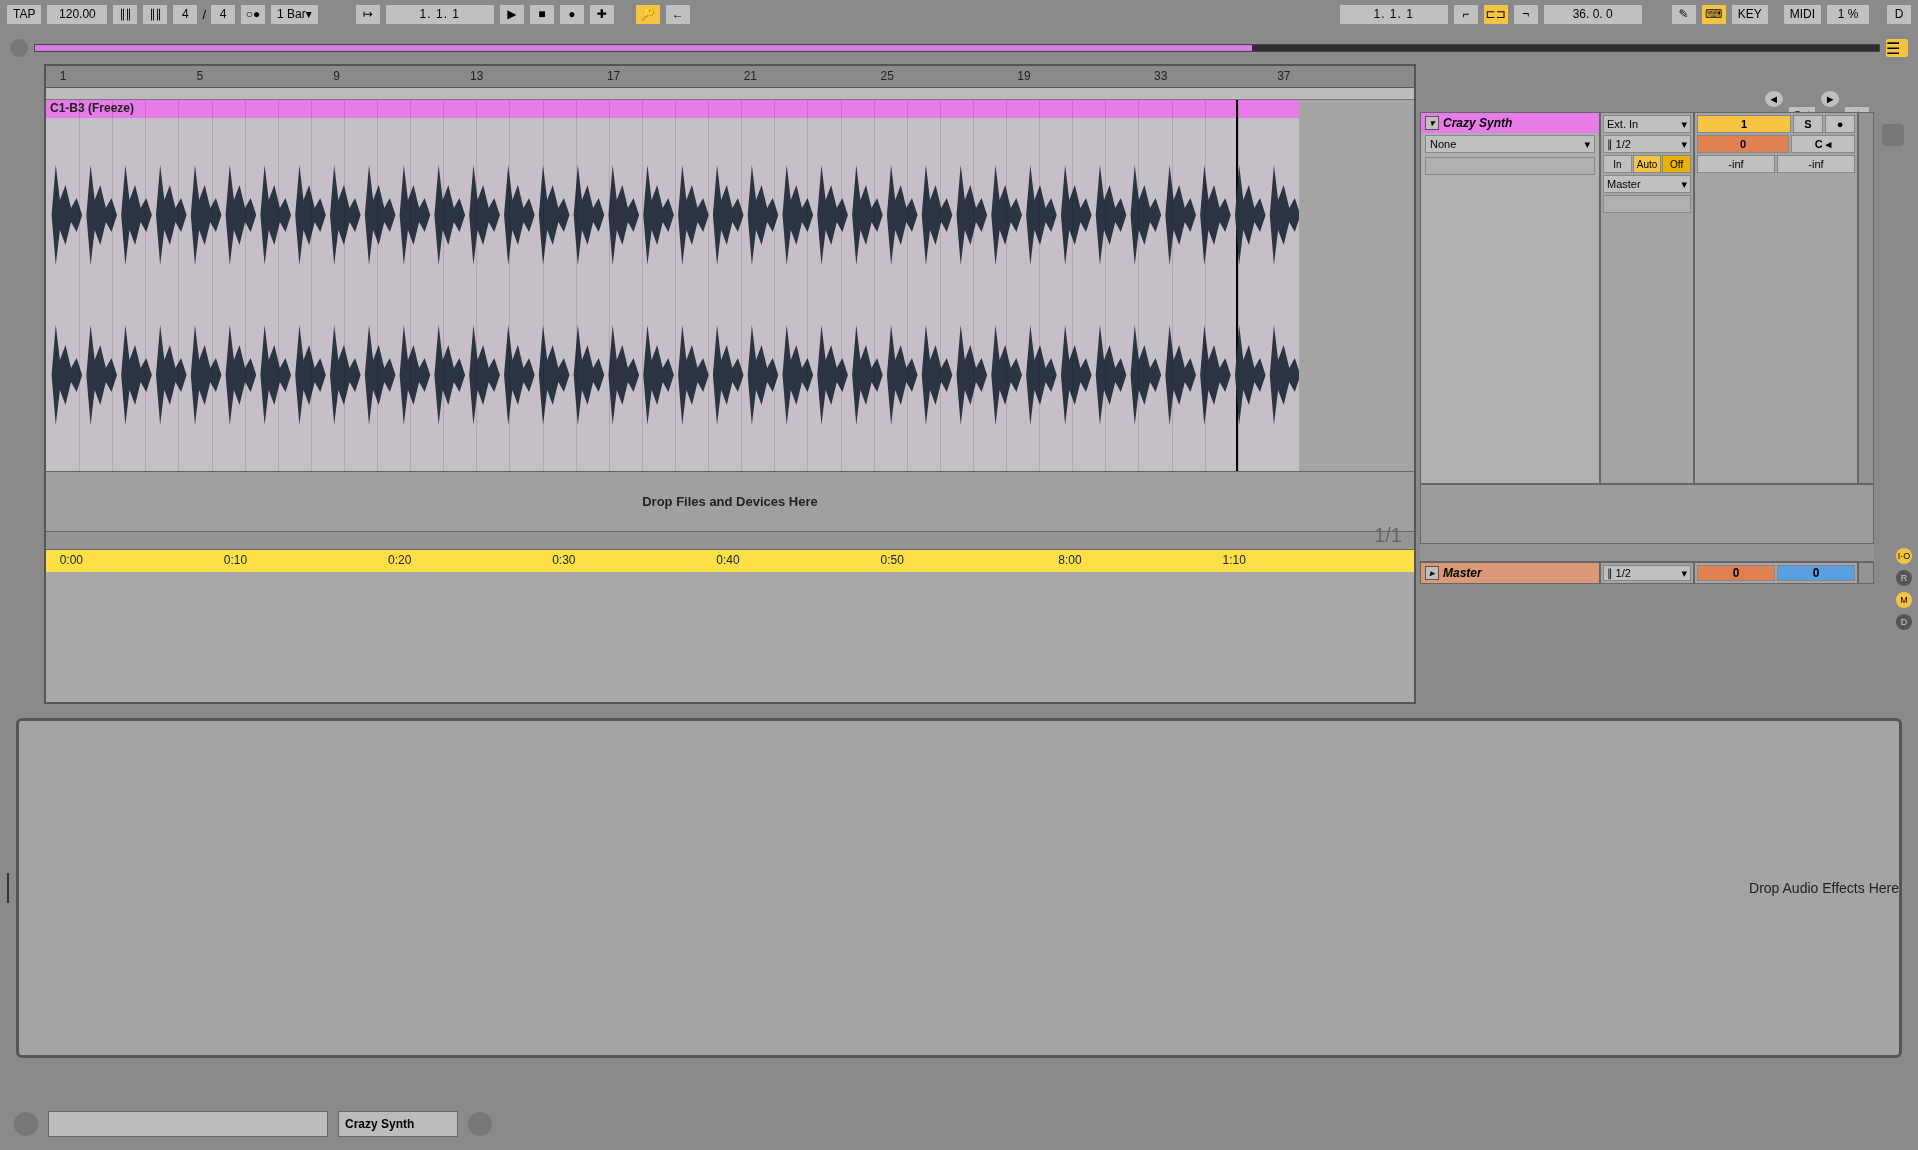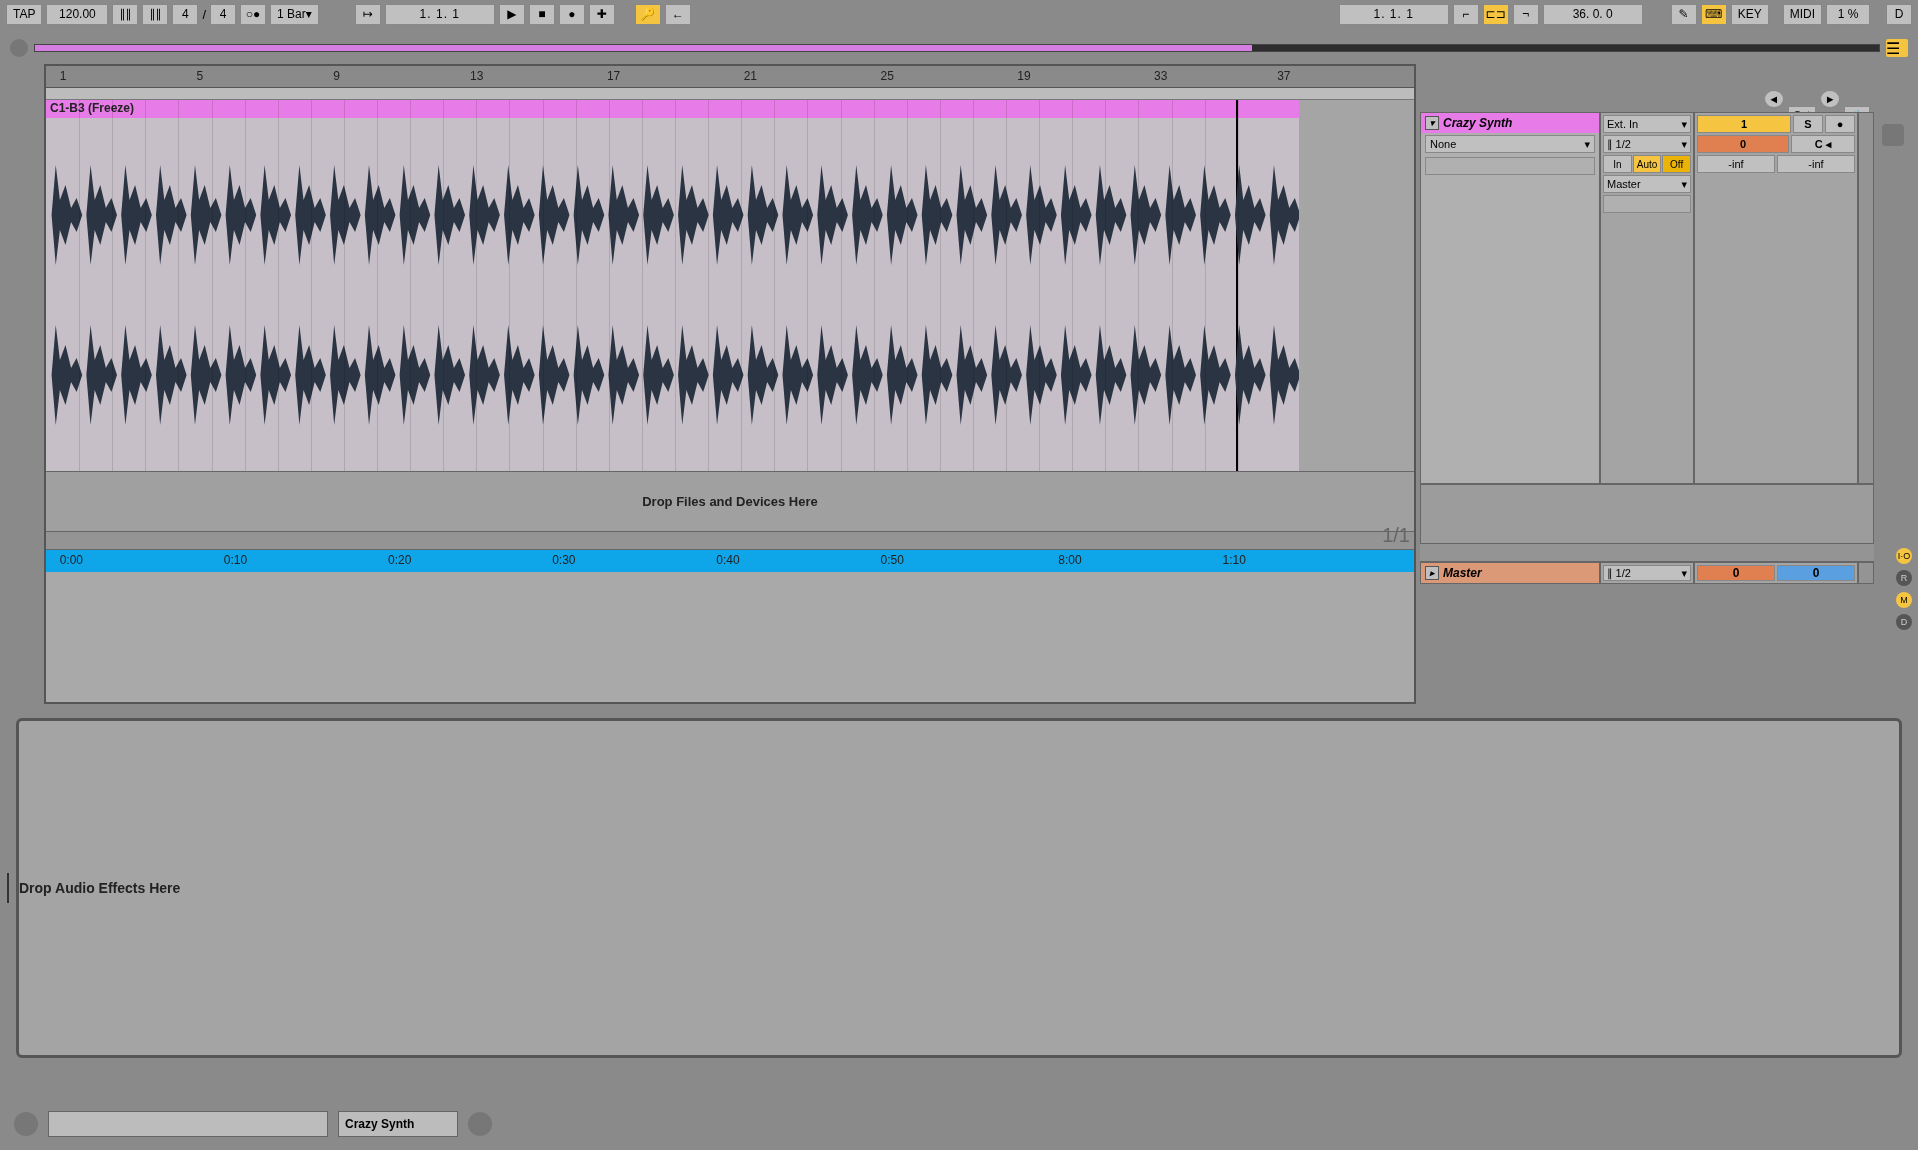--- a/index.html
+++ b/index.html
@@ -36,21 +36,21 @@
 .clip-area { flex: 1; position: relative; background: #c6bfc7; }
 .clip-header { position: absolute; left: 0; right: 115px; top: 0; height: 18px; background: #e77be7; color: #222; font-size: 12px; font-weight: bold; padding: 1px 4px; }
 .clip-tail { position:absolute; right:0; top:0; bottom:0; width:115px; background:#a5a5a5;}
 .grid-line { position: absolute; top: 0; bottom: 0; width: 1px; background: rgba(0,0,0,0.12); }
 .playhead { position:absolute; top:0; bottom:0; width:2px; background:#000; }
 .waveform { position: absolute; left: 0; right: 115px; display:flex; align-items:center;}
 .wave-svg { width:100%; height:100%; }
 
 .drop-row { height: 60px; background: #a0a0a0; display: flex; align-items: center; justify-content: center; font-size: 13px; color: #222; font-weight: bold; border-bottom: 1px solid #666; }
 .spacer-row { height: 18px; background:#949494; border-bottom:1px solid #666;}
-.time-ruler { height: 22px; background: #0ea5e9; position: relative; font-size: 12px; color: #222; }
+.time-ruler { height: 22px; background: #fde047; position: relative; font-size: 12px; color: #222; }
 .time-ruler span { position: absolute; top: 3px; }
 
 
 .rpanel { width: 454px; display: flex; flex-direction: column; }
 .rpanel-pad { height: 22px; display:flex; justify-content:flex-end; align-items:center; gap:4px; padding-right:4px;}
 .mini-btn { background:#c0c0c0; border:1px solid #888; height:18px; font-size:11px; padding:0 5px; display:inline-flex; align-items:center;margin-top:32px;}
 .arrow-btn { width:20px; height:18px; background:#c0c0c0; border:1px solid #888; border-radius:50%; display:inline-flex; align-items:center; justify-content:center; font-size:11px;}
 .track-header { display: flex; height: 372px; }
 .th-left { width: 180px; background: #b0b0b0; border:1px solid #666; display:flex; flex-direction:column; }
 .th-title { background: #e77be7; height: 20px; display:flex; align-items:center; padding:0 4px; font-size:12px; font-weight:bold; font-style:italic;}
@@ -69,28 +69,28 @@
 .drop-right { height:60px; background:#9c9c9c; border:1px solid #666;}
 .master-row { height:22px; display:flex; }
 .mr-left { width:180px; background:#dc9977; border:1px solid #666; display:flex; align-items:center; padding:0 4px; font-size:12px; font-weight:bold; font-style:italic; gap:4px;}
 .mr-left .tri { width:14px; height:14px; background:#c0c0c0; border:1px solid #555; display:inline-flex; align-items:center; justify-content:center; font-size:9px;}
 .mr-mid { width:94px; background:#a4a4a4; border:1px solid #666; padding:2px;}
 .mr-mid .sel { height:16px; background:#c0c0c0; border:1px solid #888; font-size:11px; display:flex; align-items:center; justify-content:space-between; padding:0 3px;}
 .mr-right { flex:1; background:#a4a4a4; border:1px solid #666; display:flex; padding:2px; gap:2px;}
 .mr-right .num { flex:1; height:16px; border:1px solid #888; font-size:12px; display:flex; align-items:center; justify-content:center; font-weight:bold;}
 .mr-far { width:16px; background:#949494; border:1px solid #666;}
 
-.page-frac { position:absolute; right:4px; bottom:2px; font-size:20px; color:#666; font-weight:normal;margin-top:15px;}
+.page-frac { position:absolute; right:12px; bottom:2px; font-size:20px; color:#666; font-weight:normal;margin-top:15px;}
 
 
 .side-dots { position:absolute; right:6px; top:548px; display:flex; flex-direction:column; gap:6px;}
 .side-dots div { width:16px; height:16px; border-radius:50%; font-size:9px; display:flex; align-items:center; justify-content:center;}
 
 
-.fx-area { margin: 14px 16px 0 16px; height: 340px; border: 3px solid #555; border-radius: 6px; background: #a4a4a4; display:flex; align-items:center; justify-content:flex-start; font-size:14px; font-weight:bold; color:#222; position:relative;}
+.fx-area { margin: 14px 16px 0 16px; height: 340px; border: 3px solid #555; border-radius: 6px; background: #a4a4a4; display:flex; align-items:center; justify-content:flex-end; font-size:14px; font-weight:normal; color:#222; position:relative;}
 .fx-handle { position:absolute; left:-12px; top:50%; transform:translateY(-50%); width:10px; height:30px; display:flex; flex-direction:column; justify-content:space-between;}
 .fx-handle span{ width:2px; height:30px; background:#333; display:block;}
 
 
 .status { position:absolute; bottom:10px; left:0; right:0; height:32px; display:flex; align-items:center; padding:0 14px; gap:10px;}
 .status .play-circle { width:24px; height:24px; border-radius:50%; background:#777;}
 .status .status-text { flex:1; height:26px; background:#bcbcbc; border:1px solid #666; display:flex; align-items:center; padding:0 8px; font-size:13px; font-weight:bold;}
 .status .mini-wave { width:280px; height:26px; background:#bcbcbc; border:1px solid #666;}
 .status .track-label { width:120px; height:26px; background:#bcbcbc; border:1px solid #666; display:flex; align-items:center; padding:0 6px; font-size:12px; font-weight:bold;}
 .status .up-arrow { width:24px; height:24px; border-radius:50%; background:#777;}

